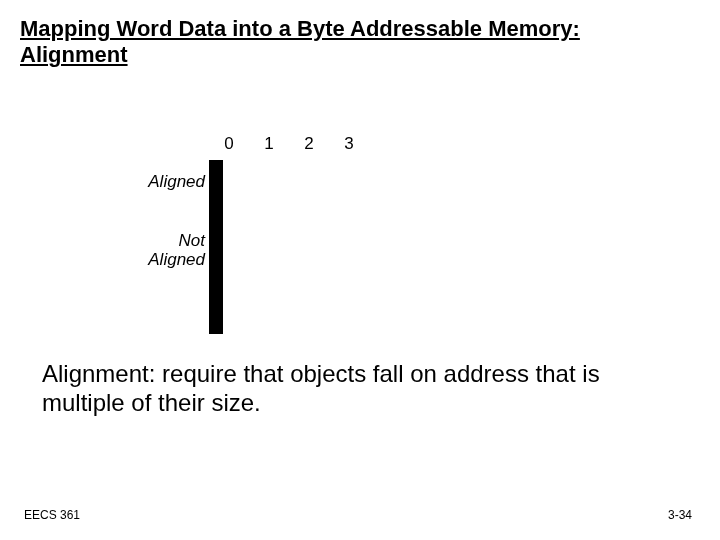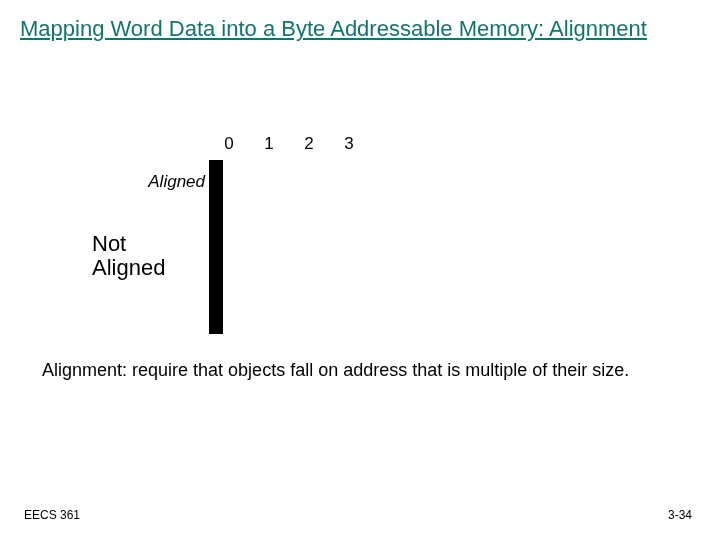--- a/index.html
+++ b/index.html
@@ -11,22 +11,22 @@
     font-family: "Comic Sans MS", "Comic Sans", cursive, sans-serif;
     color: #000;
     overflow: hidden;
     position: relative;
   }
   .title {
     position: absolute;
     left: 20px;
     top: 16px;
     right: 40px;
-    color: #0f766e;
-    font-weight: normal;
+    color: #000000;
+    font-weight: bold;
     text-decoration: underline;
     font-size: 22px;
     line-height: 1.2;
   }
   .diagram-wrap {
     position: absolute;
     left: 92px;
     top: 134px;
   }
   .col-headers {
@@ -47,22 +47,23 @@
     width: 113px;
     text-align: right;
     font-style: italic;
     font-size: 17px;
   }
   .label-notaligned {
     position: absolute;
     left: 0;
     top: 98px;
     width: 113px;
-    text-align: left;
-    font-size: 22px;
+    text-align: right;
+    font-style: italic;
+    font-size: 17px;
     line-height: 1.1;
   }
   .grid {
     position: absolute;
     left: 117px;
     top: 26px;
     border: 2px solid #000;
   }
   .grid table {
     border-collapse: collapse;
@@ -74,21 +75,21 @@
     padding: 0;
     background: #ffffff;
   }
   .g { background: #00cc00 !important; }
   .r { background: #ff0000 !important; }
   .body-text {
     position: absolute;
     left: 42px;
     top: 360px;
     right: 40px;
-    font-size: 18px;
+    font-size: 24px;
     line-height: 1.2;
   }
   .footer-left {
     position: absolute;
     left: 24px;
     bottom: 18px;
     font-size: 12px;
   }
   .footer-right {
     position: absolute;

